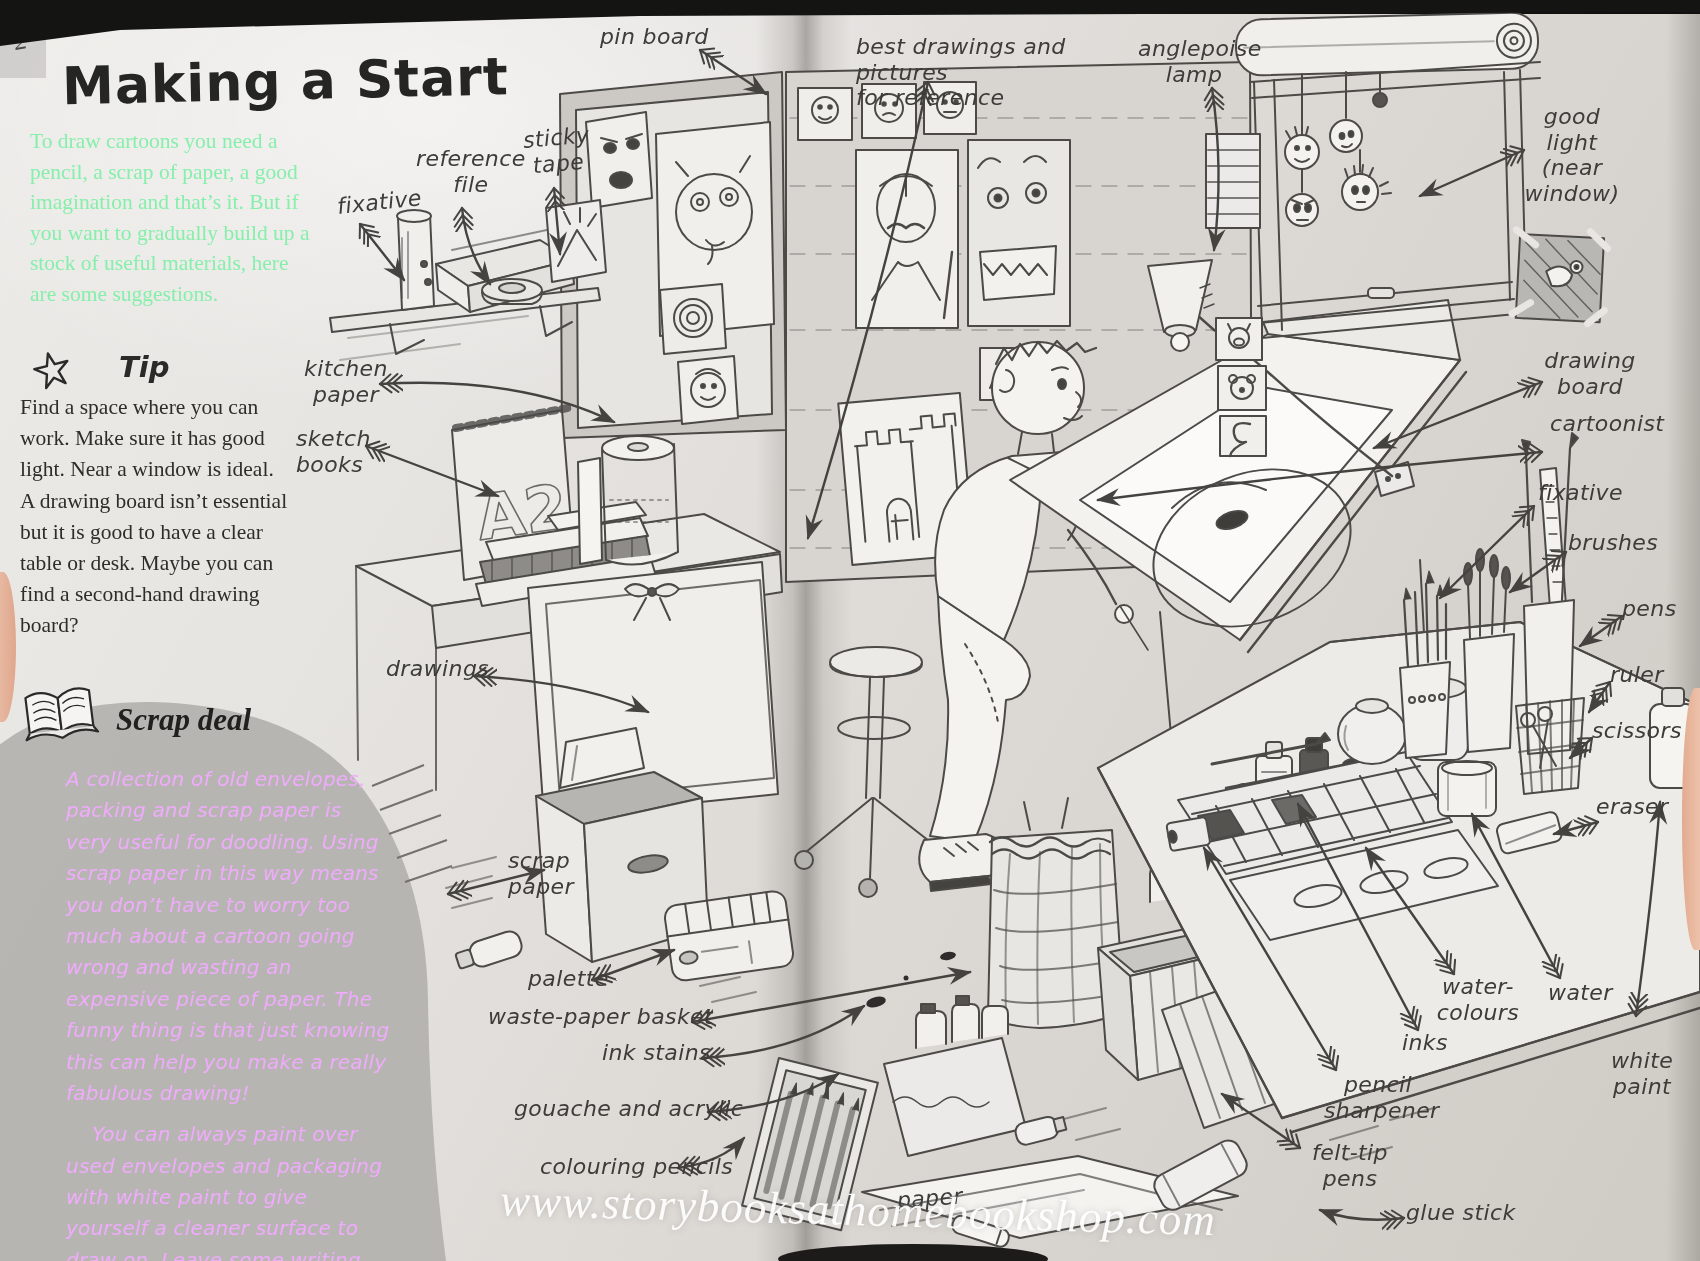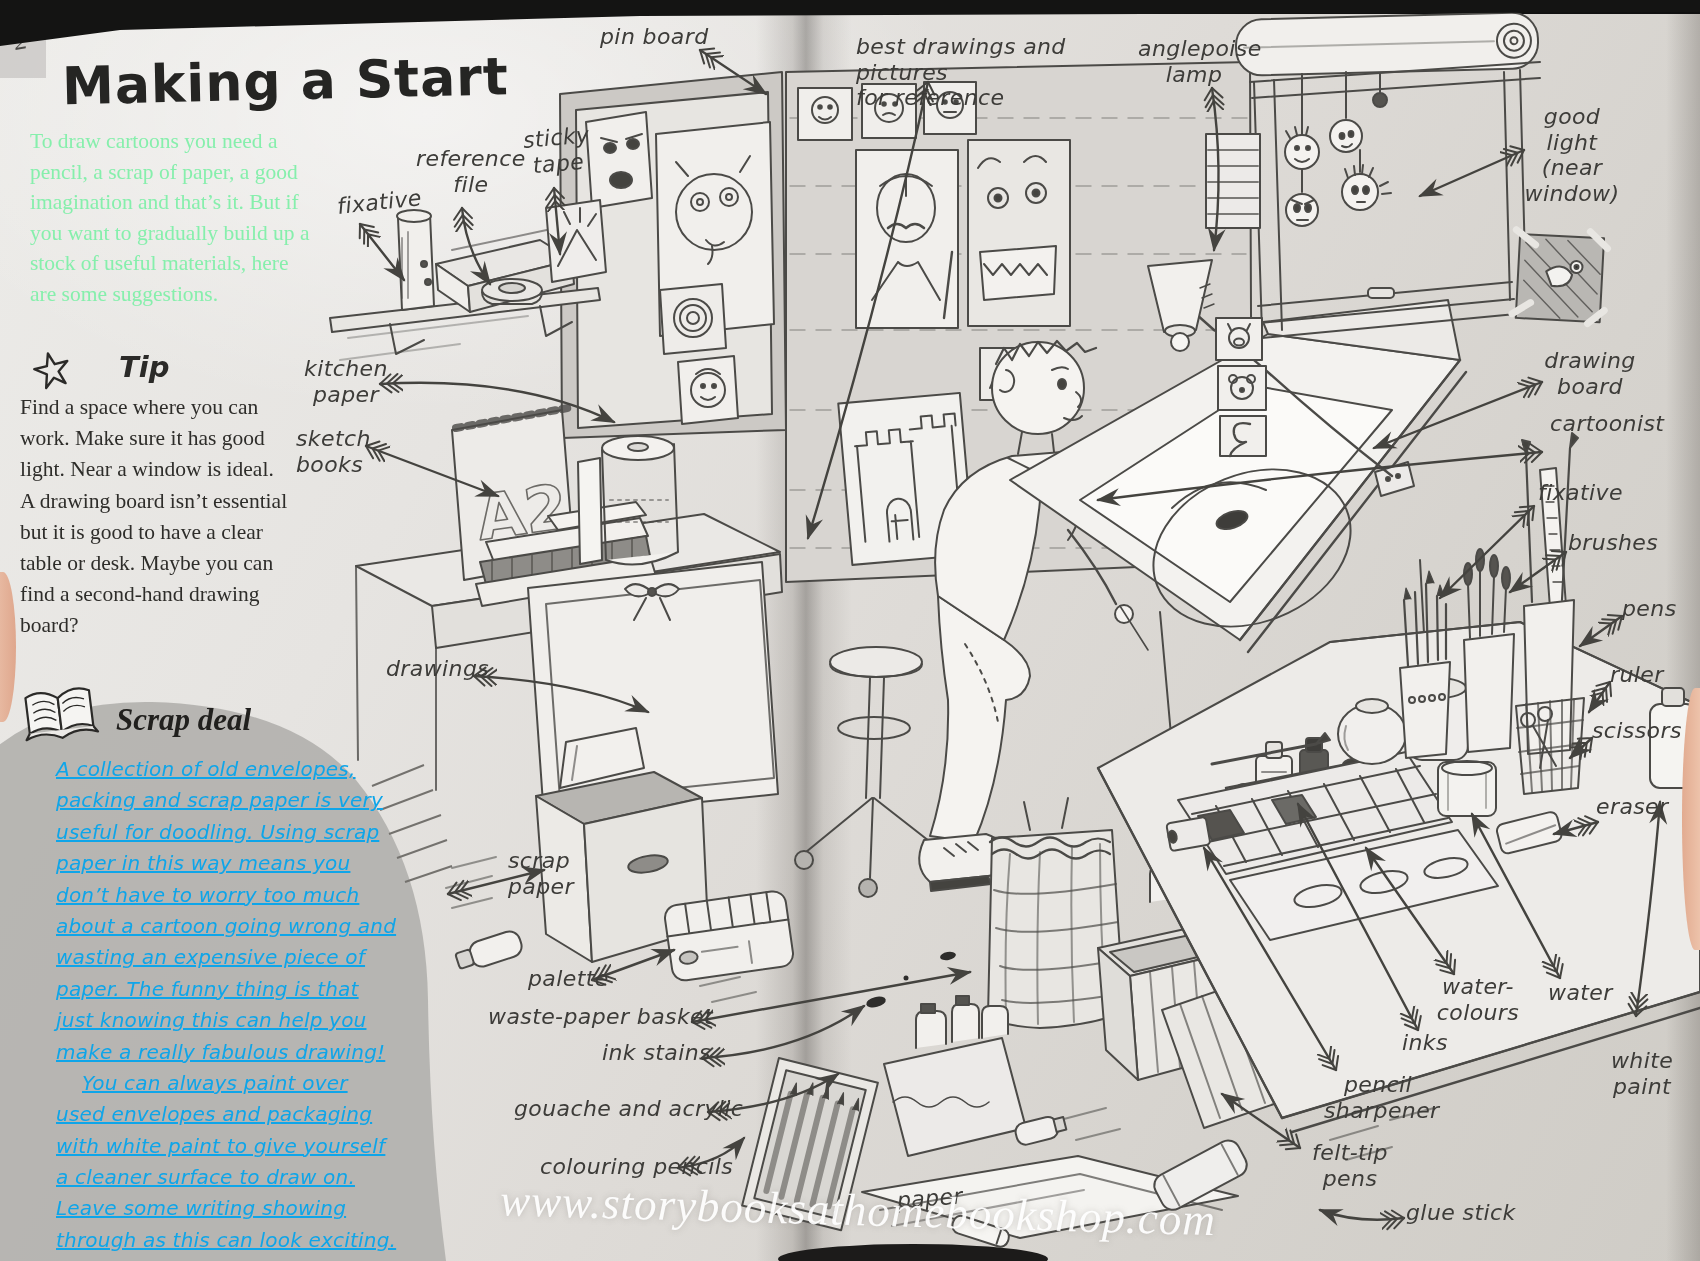--- a/index.html
+++ b/index.html
@@ -31,21 +31,21 @@
   .intro{position:absolute;left:18px;top:114px;width:282px;margin:12px;
     font:21.5px/1.42 "Liberation Serif",serif;color:#86efac;}
   .tip-star{position:absolute;left:32px;top:350px;}
   .tip-head{position:absolute;left:80px;top:350px;font:italic 600 29px "DejaVu Sans",sans-serif;color:#2b2a28;margin-left:39px;}
   .tip-body{position:absolute;left:20px;top:392px;width:270px;margin:0;
     font:21.5px/1.45 "Liberation Serif",serif;color:#2e2d2a;}
 
   .scrap-icon{position:absolute;left:22px;top:684px;transform:rotate(-7deg);}
   .scrap-head{position:absolute;left:100px;top:702px;font:italic 700 31px "Liberation Serif",serif;color:#21201e;margin-left:16px;}
   .scrap-text{position:absolute;left:56px;top:754px;width:346px;}
-  .scrap-text p{margin:0;font:italic 20px/1.57 "DejaVu Sans",sans-serif;color:#0ea5e9;letter-spacing:.2px;text-decoration:underline;}
+  .scrap-text p{margin:10px;font:italic 20px/1.57 "DejaVu Sans",sans-serif;color:#f0abfc;letter-spacing:.2px;}
   .scrap-text p + p{text-indent:26px;}
 
   .lbl{position:absolute;font:italic 22px/1.16 "DejaVu Sans",sans-serif;color:#3d3c39;
        white-space:pre-line;letter-spacing:.4px;transform-origin:left top;}
   .lbl.c{text-align:center;}
 
   .watermark{position:absolute;left:500px;top:1184px;width:700px;text-align:center;
     font:italic 45px "Liberation Serif",serif;color:rgba(255,255,255,.93);
     letter-spacing:1px;transform:rotate(1.6deg);text-shadow:0 0 6px rgba(120,115,110,.35);}
 </style>

